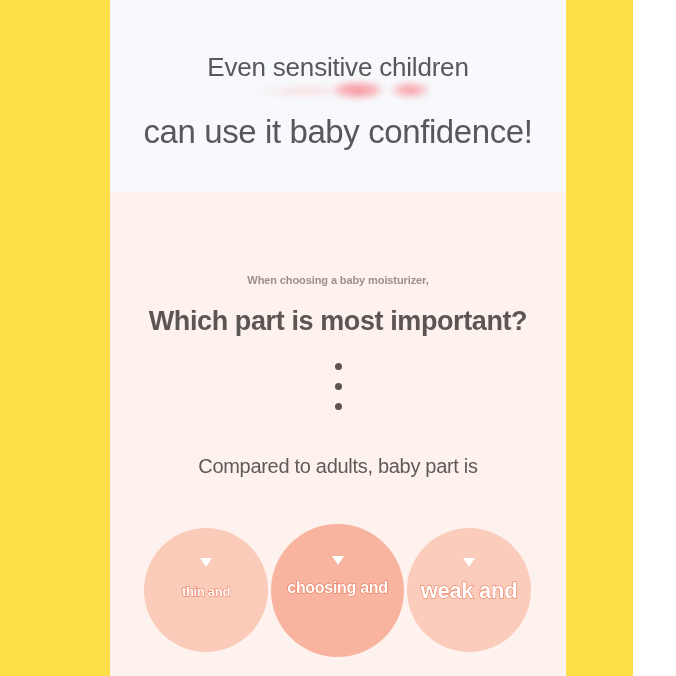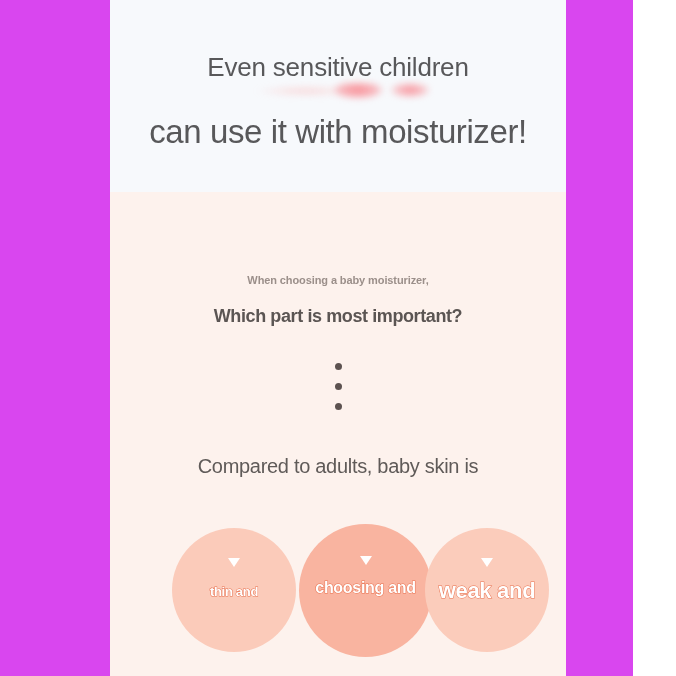--- a/index.html
+++ b/index.html
@@ -11,21 +11,21 @@
     height: 676px;
     background: #ffffff;
     font-family: "Liberation Sans", sans-serif;
     overflow: hidden;
   }
 
   .page {
     position: relative;
     width: 633px;
     height: 676px;
-    background: #d946ef;
+    background: #fde047;
   }
 
   
   .column {
     position: absolute;
     left: 110px;
     top: 0;
     width: 456px;
     height: 676px;
     overflow: hidden;
@@ -109,21 +109,21 @@
     letter-spacing: -0.1px;
     white-space: nowrap;
   }
 
   .question {
     position: absolute;
     left: 0;
     top: 114px;
     width: 456px;
     text-align: center;
-    font-size: 18px;
+    font-size: 27px;
     font-weight: 600;
     color: #5b5553;
     letter-spacing: -0.4px;
     white-space: nowrap;
   }
 
   .dots {
     position: absolute;
     left: 0;
     top: 171px;
@@ -152,21 +152,20 @@
     letter-spacing: -0.3px;
     white-space: nowrap;
   }
 
   .circle-row {
     position: absolute;
     left: 0;
     top: 332px;
     width: 456px;
     height: 140px;
-    margin-left: 28px;
   }
 
   .circle {
     position: absolute;
     border-radius: 50%;
     display: flex;
     align-items: center;
     justify-content: center;
   }
 
@@ -178,21 +177,21 @@
     background: #fbcbba;
   }
   .circle-b {
     left: 161px;
     top: 0px;
     width: 133px;
     height: 133px;
     background: #f9b4a0;
   }
   .circle-c {
-    left: 287px;
+    left: 297px;
     top: 4px;
     width: 124px;
     height: 124px;
     background: #fbccbb;
   }
 
   .caret {
     position: absolute;
     left: 50%;
     transform: translateX(-50%);
@@ -224,36 +223,36 @@
 </style>
 </head>
 <body>
 
 <div class="page">
   <div class="column">
 
     <section class="hero">
       <div class="hero-deco"></div>
       <div class="hero-line-1">Even sensitive children</div>
-      <div class="hero-line-2">can use it with moisturizer!</div>
+      <div class="hero-line-2">can use it baby confidence!</div>
     </section>
 
     <section class="body-panel">
 
       <div class="eyebrow">When choosing a baby moisturizer,</div>
 
       <div class="question">Which part is most important?</div>
 
       <div class="dots">
         <span class="dot"></span>
         <span class="dot"></span>
         <span class="dot"></span>
       </div>
 
-      <div class="statement">Compared to adults, baby skin is</div>
+      <div class="statement">Compared to adults, baby part is</div>
 
       <div class="circle-row">
 
         <div class="circle circle-a">
           <span class="caret"></span>
           <span class="circle-label">thin and</span>
         </div>
 
         <div class="circle circle-b">
           <span class="caret"></span>

